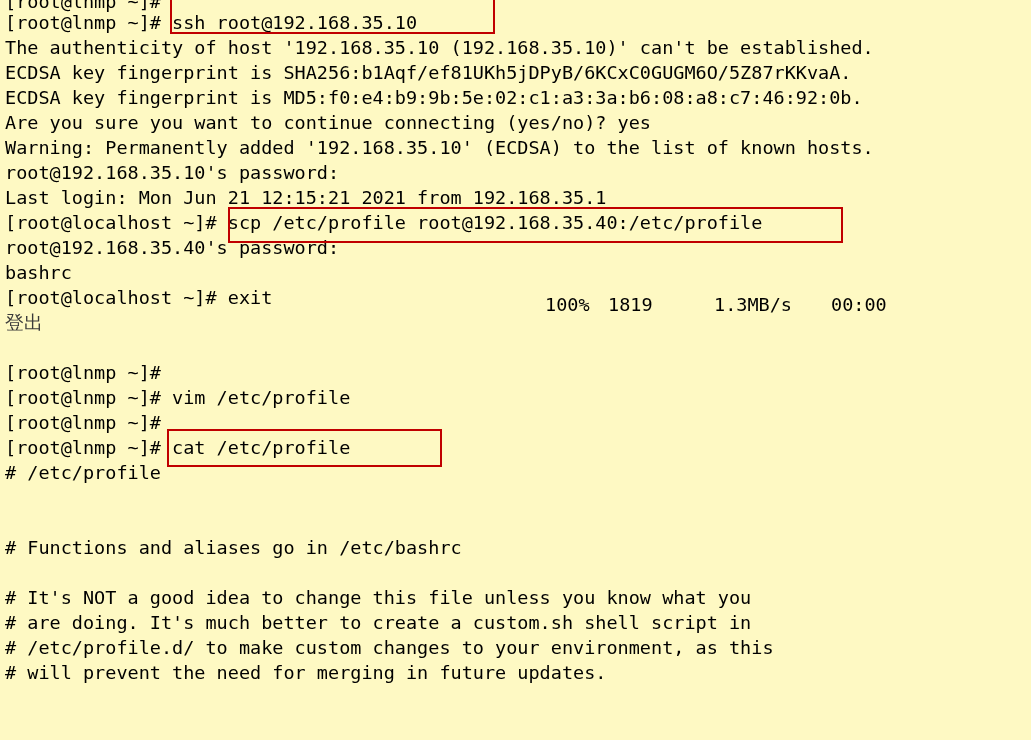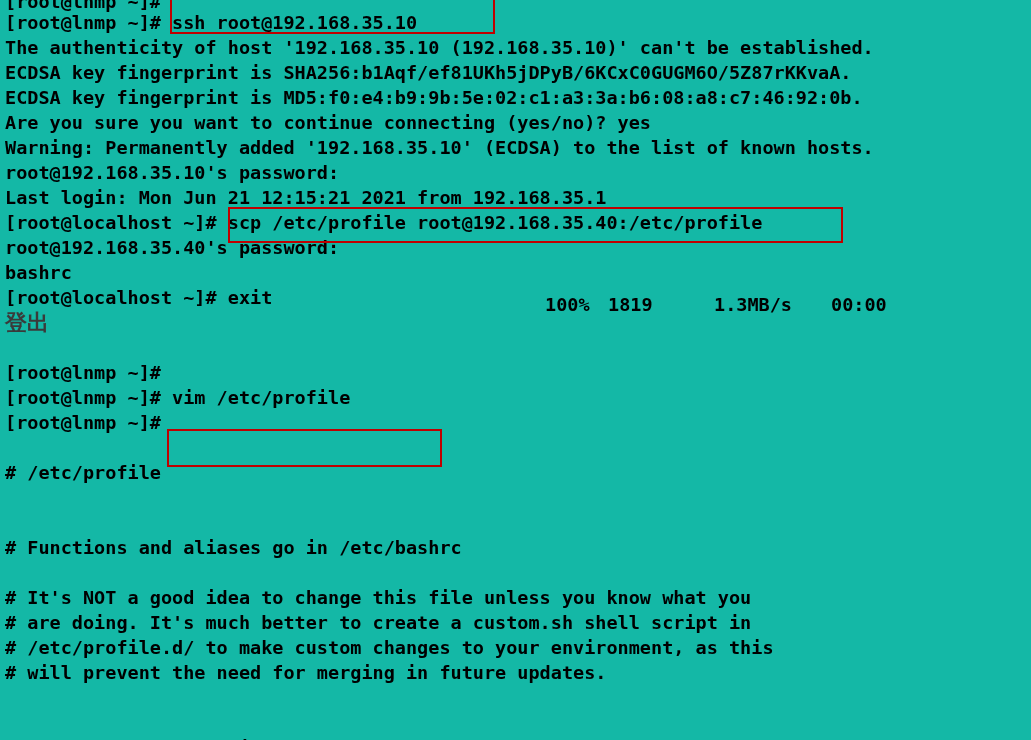--- a/index.html
+++ b/index.html
@@ -4,24 +4,23 @@
 <style>
   html, body {
     margin: 0;
     padding: 0;
     background: #ffffff;
   }
   #screen {
     position: relative;
     width: 1031px;
     height: 740px;
-    background: #14b8a6;
+    background: #fef9c3;
     overflow: hidden;
     font-family: "DejaVu Sans Mono", "Liberation Mono", monospace;
-    font-weight: bold;
   }
   #terminal {
     position: absolute;
     left: 0;
     top: 0;
     width: 1031px;
     height: 740px;
     padding: 0;
     box-sizing: border-box;
   }
@@ -31,21 +30,21 @@
     height: 25px;
     line-height: 25px;
     font-size: 18.5px;
     letter-spacing: 0px;
     color: #000000;
     white-space: pre;
     font-family: "DejaVu Sans Mono", "Liberation Mono", monospace;
   }
   .line.cjk {
     font-family: "DejaVu Sans", "Liberation Sans", sans-serif;
-    font-size: 22px;
+    font-size: 19px;
     color: #3a3a3a;
   }
   .hl-box {
     position: absolute;
     border: 2px solid #c00000;
     box-sizing: border-box;
     background: transparent;
     pointer-events: none;
   }
   .stat {
@@ -75,20 +74,21 @@
     <div class="line" style="top:160px">root@192.168.35.10's password:</div>
     <div class="line" style="top:185px">Last login: Mon Jun 21 12:15:21 2021 from 192.168.35.1</div>
     <div class="line" style="top:210px">[root@localhost ~]# scp /etc/profile root@192.168.35.40:/etc/profile</div>
     <div class="line" style="top:235px">root@192.168.35.40's password:</div>
     <div class="line" style="top:260px">bashrc</div>
     <div class="line" style="top:285px">[root@localhost ~]# exit</div>
     <div class="line cjk" style="top:310px">登出</div>
     <div class="line" style="top:360px">[root@lnmp ~]#</div>
     <div class="line" style="top:385px">[root@lnmp ~]# vim /etc/profile</div>
     <div class="line" style="top:410px">[root@lnmp ~]#</div>
+    <div class="line" style="top:435px">[root@lnmp ~]# cat /etc/profile</div>
     <div class="line" style="top:460px"># /etc/profile</div>
     <div class="line" style="top:485px"></div>
     <div class="line" style="top:535px"># Functions and aliases go in /etc/bashrc</div>
     <div class="line" style="top:560px"></div>
     <div class="line" style="top:585px"># It's NOT a good idea to change this file unless you know what you</div>
     <div class="line" style="top:635px"># /etc/profile.d/ to make custom changes to your environment, as this</div>
     <div class="line" style="top:610px"># are doing. It's much better to create a custom.sh shell script in</div>
     <div class="line" style="top:660px"># will prevent the need for merging in future updates.</div>
     <div class="line" style="top:685px"></div>
     <div class="line" style="top:742px">pathmunge () {</div>

